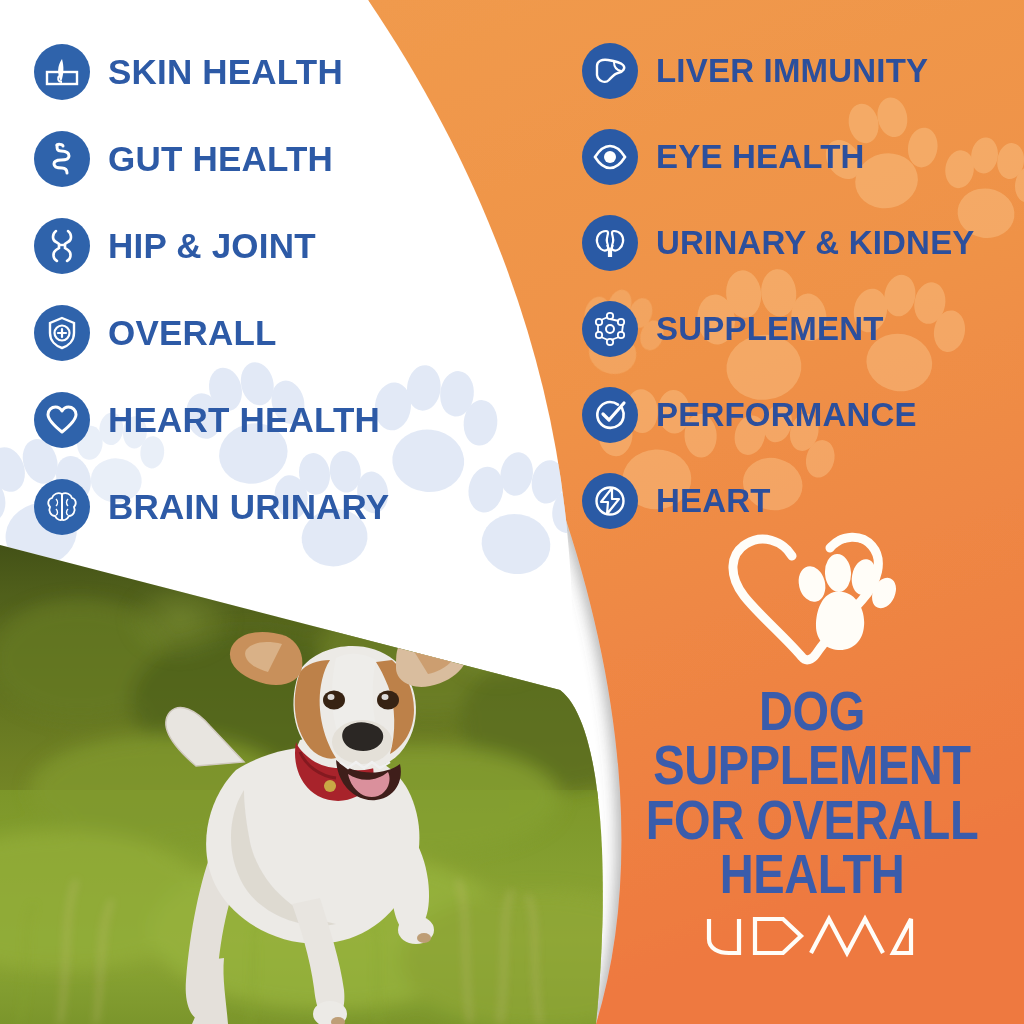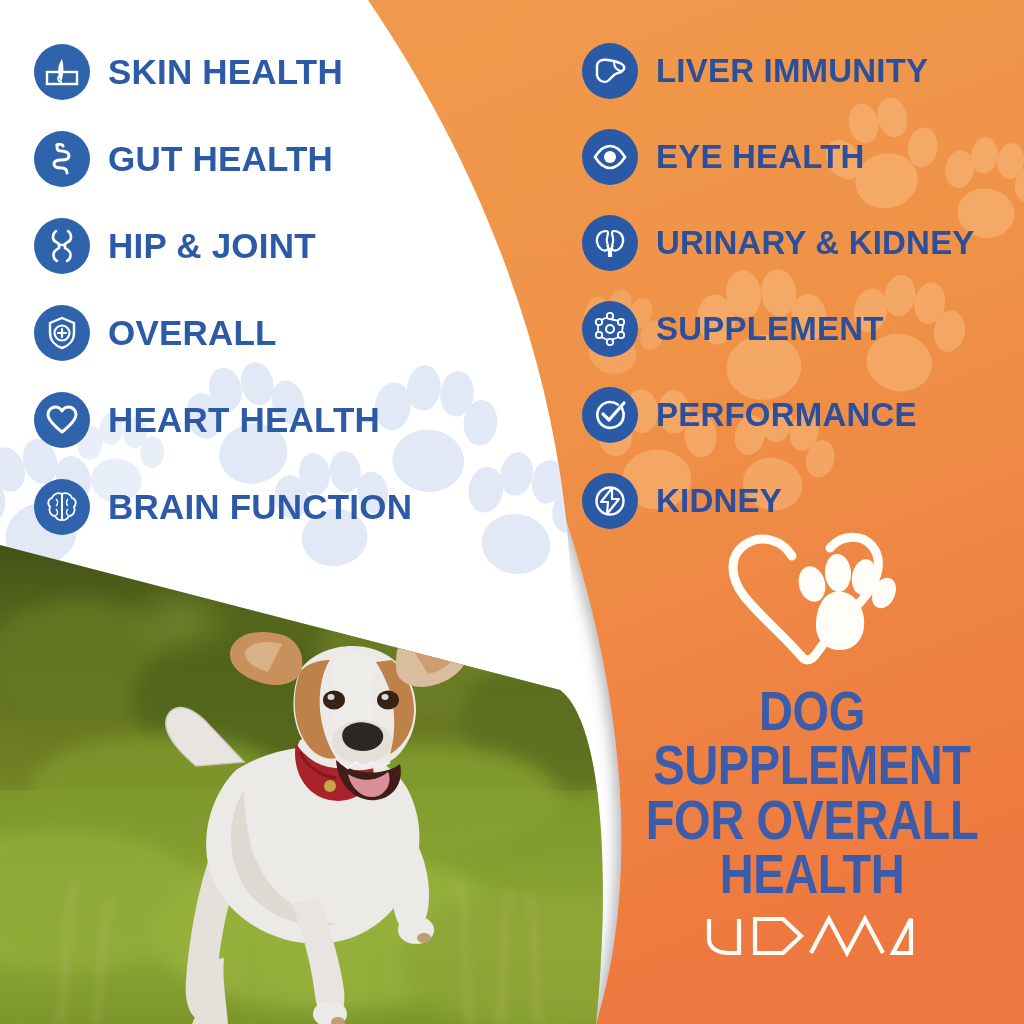--- a/index.html
+++ b/index.html
@@ -415,21 +415,21 @@
         <svg width="40" height="40" viewBox="0 0 40 40">
           <path d="M20 7 C16 5 11 7 10 11 C6 12 5 17 8 20 C6 24 9 29 13 29
                    C15 33 19 34 20 32 Z" stroke="#fff" stroke-width="1.8" fill="none"></path>
           <path d="M20 7 C24 5 29 7 30 11 C34 12 35 17 32 20 C34 24 31 29 27 29
                    C25 33 21 34 20 32 Z" stroke="#fff" stroke-width="1.8" fill="none"></path>
           <path d="M20 9 L20 32" stroke="#fff" stroke-width="1.8"></path>
           <path d="M14 12 C16 14 16 17 14 19 M14 22 C16 24 16 27 14 28
                    M26 12 C24 14 24 17 26 19 M26 22 C24 24 24 27 26 28" stroke="#fff" stroke-width="1.4" fill="none"></path>
         </svg>
       </span>
-      <span class="lbl">BRAIN FUNCTION</span>
+      <span class="lbl">BRAIN URINARY</span>
     </div>
   </div>
 
   <div id="right-col" class="col">
 
     <div class="row">
       <span class="ico">
         <svg width="40" height="40" viewBox="0 0 40 40">
           <path d="M7 15 C7 10 12 8 18 9 C24 10 30 11 33 14 C36 17 33 21 28 22
                    C24 23 22 26 19 29 C15 33 8 30 7 24 Z" stroke="#fff" stroke-width="2.4" fill="none"></path>
@@ -493,21 +493,21 @@
       <span class="lbl">PERFORMANCE</span>
     </div>
 
     <div class="row">
       <span class="ico">
         <svg width="40" height="40" viewBox="0 0 40 40">
           <circle cx="20" cy="20" r="13.5" stroke="#fff" stroke-width="2.4" fill="none"></circle>
           <path d="M22 7 L11 21 L18 21 L17 33 L29 18 L22 18 Z" stroke="#fff" stroke-width="2.2" fill="none" stroke-linejoin="round"></path>
         </svg>
       </span>
-      <span class="lbl">KIDNEY</span>
+      <span class="lbl">HEART</span>
     </div>
   </div>
 
   <div id="brand">
 
     <svg id="heartpaw" width="200" height="150" viewBox="0 0 200 150">
 
       <path d="M118 18 C130 4 150 4 160 16 C172 30 166 52 150 70
                C134 88 116 106 104 124 C100 130 94 132 90 127
                C72 106 46 84 32 66 C16 45 18 24 34 14 C50 4 70 10 80 26" stroke="#fffdf8" stroke-width="9" fill="none" stroke-linecap="round" stroke-linejoin="round"></path>

